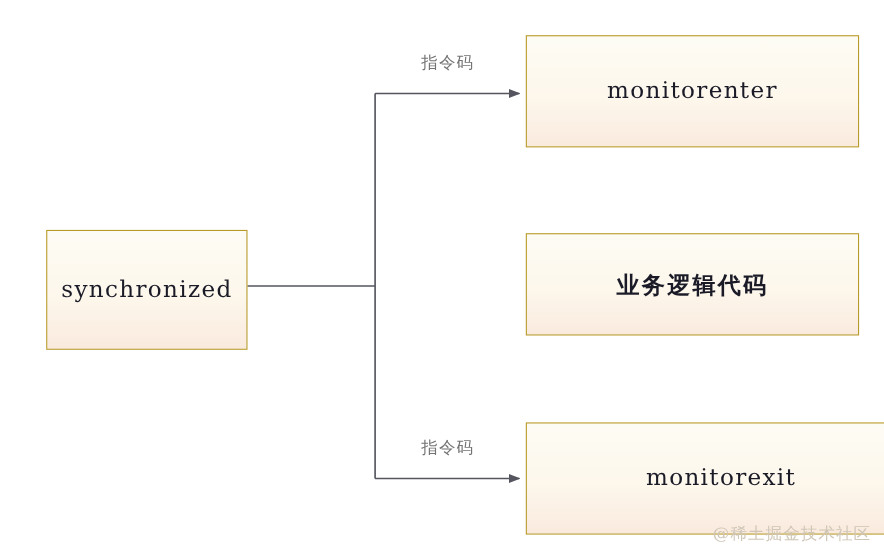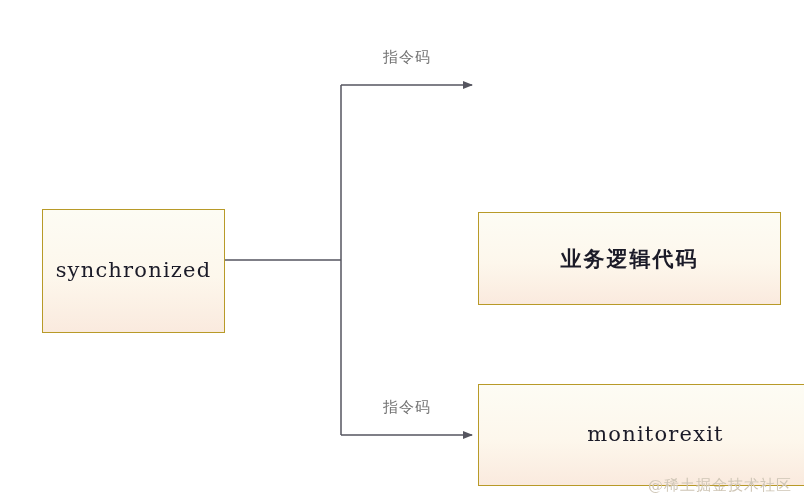--- a/index.html
+++ b/index.html
@@ -39,21 +39,21 @@
     font-size: 21px;
     letter-spacing: 1.2px;
   }
   .cjk-label {
     font-family: "DejaVu Serif", "Liberation Serif", serif;
     font-size: 21px;
     letter-spacing: 2px;
     font-weight: 600;
   }
 
-  #node-synchronized { left: 42px;  top: 209px; width: 183px; height: 124px; }
+  #node-synchronized { left: 42px;  top: 209px; width: 183px; height: 109px; }
   #node-monitorenter { left: 478px; top: 32px;  width: 303px; height: 102px; }
   #node-business     { left: 478px; top: 212px; width: 303px; height: 93px;  }
   #node-monitorexit  { left: 478px; top: 384px; width: 355px; height: 102px; }
 
   
   #connectors {
     position: absolute;
     left: 0;
     top: 0;
     width: 804px;
@@ -104,20 +104,23 @@
 
     <path d="M 341 85 L 472 85" fill="none" stroke="#55555f" stroke-width="1.5" marker-end="url(#arrowhead)"></path>
 
     <path d="M 341 435 L 472 435" fill="none" stroke="#55555f" stroke-width="1.5" marker-end="url(#arrowhead)"></path>
   </svg>
 
   <div class="node" id="node-synchronized">
     <span class="node-label mono-label">synchronized</span>
   </div>
 
+  <div class="node" id="node-monitorenter">
+    <span class="node-label mono-label">monitorenter</span>
+  </div>
 
   <div class="node" id="node-business">
     <span class="node-label cjk-label">业务逻辑代码</span>
   </div>
 
   <div class="node" id="node-monitorexit">
     <span class="node-label mono-label">monitorexit</span>
   </div>
 
   <div class="edge-label" id="edge-label-top">指令码</div>

